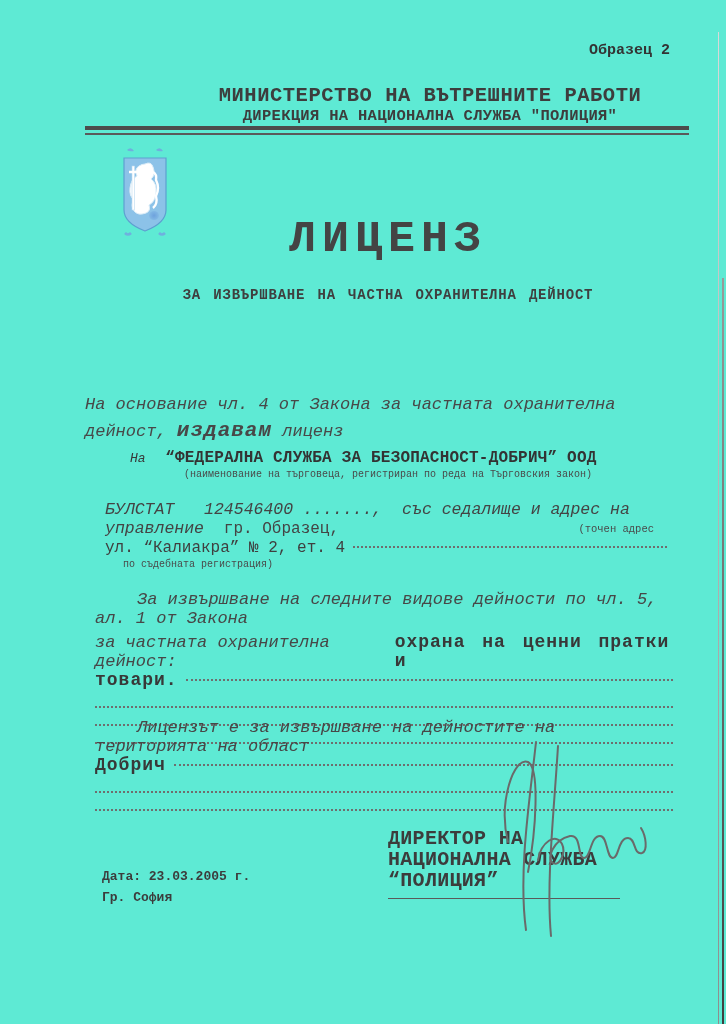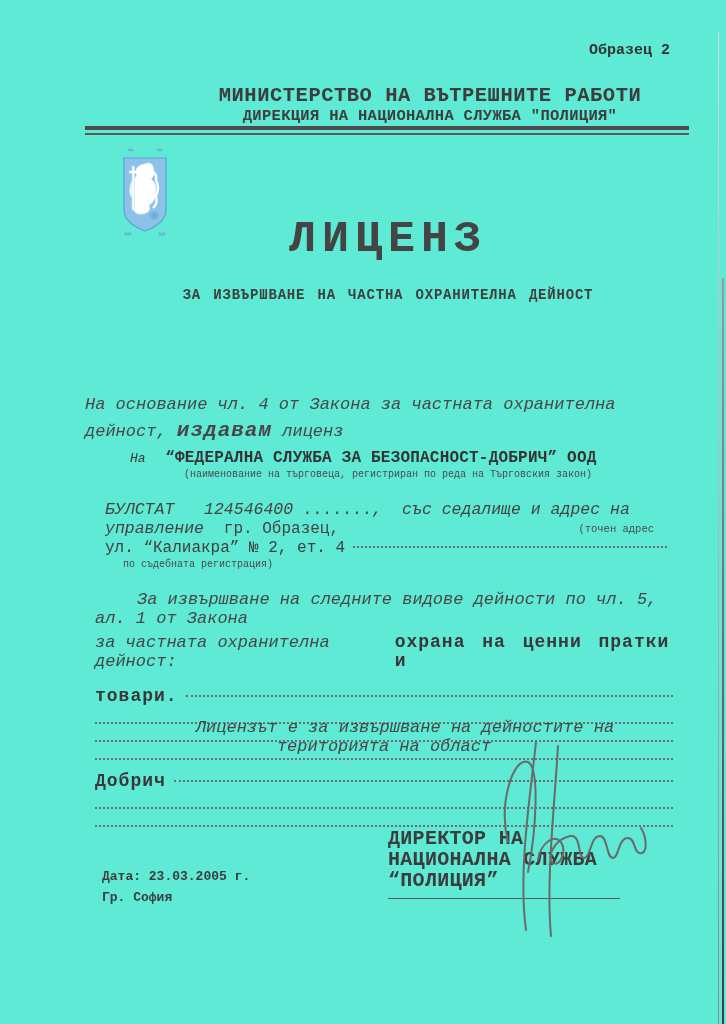--- a/index.html
+++ b/index.html
@@ -53,27 +53,27 @@
   .address-line { top:539px; left:105px; width:562px; display:flex; align-items:baseline;
                   font-size:16px; color:#3f3f3f; }
   .note-left { top:559px; left:123px; font-size:10px; color:#4a4a4a; }
 
   
   .activities { top:590px; left:95px; width:578px; font-size:17px; line-height:19px; color:#474747; }
   .activities .l1 { font-style:italic; text-indent:42px; }
   .activities .l2 { display:flex; justify-content:space-between; align-items:baseline; margin-top:5px; }
   .activities .l2 .it { font-style:italic; }
   .bold-val { font-weight:bold; font-size:18px; letter-spacing:1px; word-spacing:5px; color:#383838; }
-  .fill-row { display:flex; align-items:baseline; margin-top:16px; }
+  .fill-row { display:flex; align-items:baseline; margin-top:0; }
   .leader { flex:1; border-bottom:2px dotted #6e6e6e; transform:translateY(-4px); margin-left:8px; }
   .dotline { height:0; border-bottom:2px dotted #6e6e6e; margin-top:16px; }
 
   
   .territory { top:718px; left:95px; width:578px; font-size:17px; line-height:19px; color:#474747; }
-  .territory .l1 { font-style:italic; text-indent:42px;text-align:center; }
+  .territory .l1 { font-style:italic; text-indent:42px; }
 
   
   .sign-block { top:828px; left:388px; width:250px; font-size:20px; font-weight:bold;
                 line-height:21px; color:#3c3c3c; letter-spacing:0.3px; }
   .sign-rule { top:898px; left:388px; width:232px; border-top:1.5px solid #5a5a5a; }
   .signature-svg { top:740px; left:478px; width:172px; height:198px; }
 
   
   .footer { top:866px; left:102px; font-size:13px; font-weight:bold; line-height:21px; color:#3c3c3c; }
 

